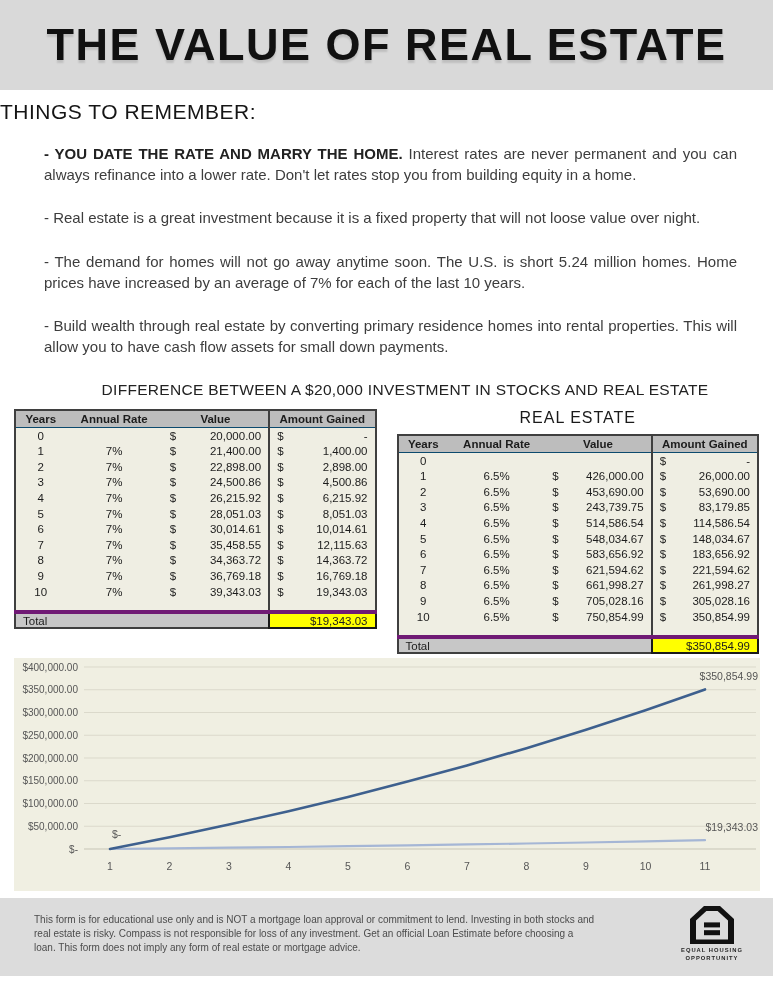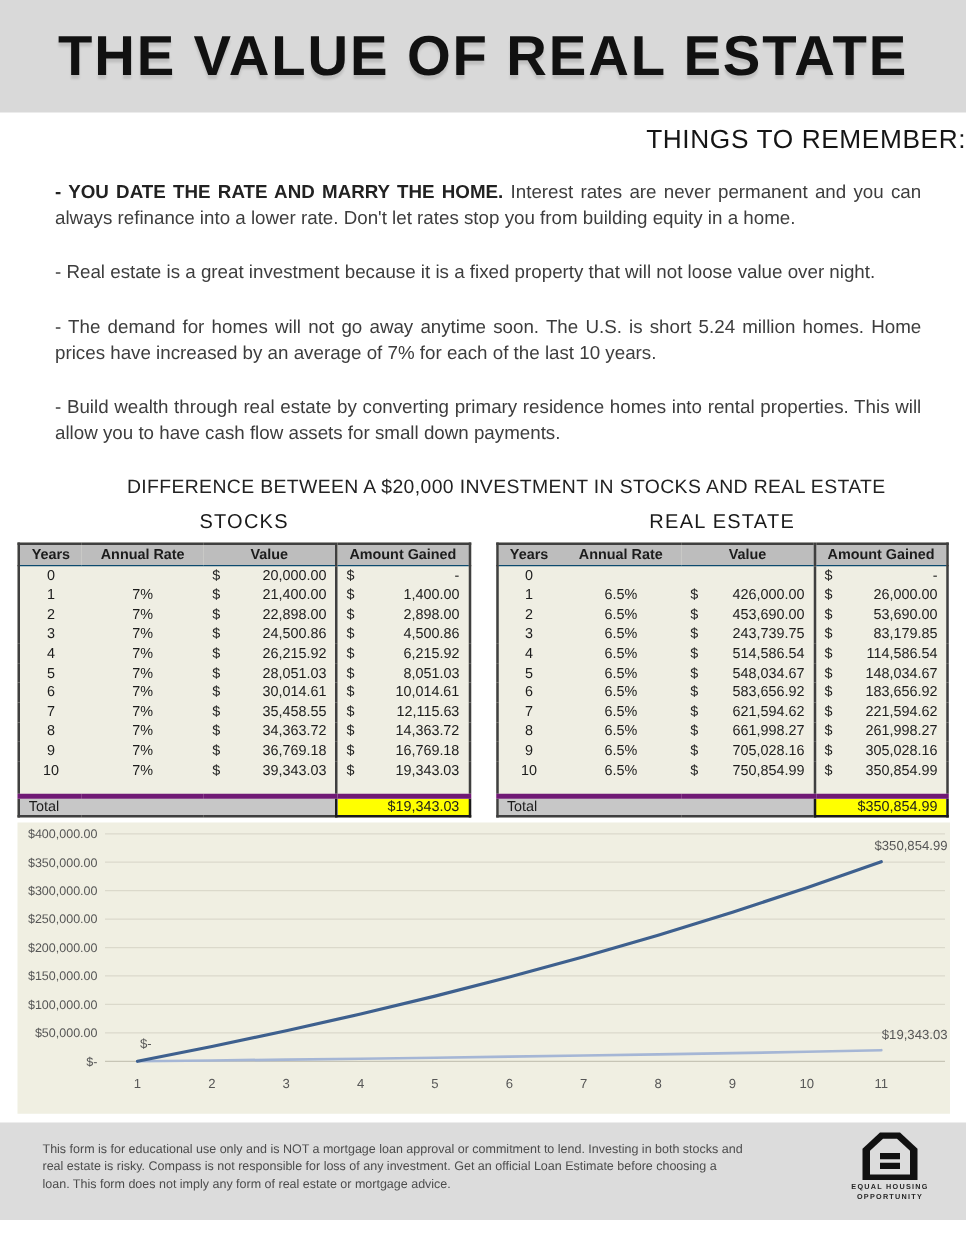--- a/index.html
+++ b/index.html
@@ -5,21 +5,21 @@
   * { box-sizing: border-box; margin: 0; padding: 0; }
   html,body { width: 773px; height: 1000px; overflow: hidden; background: #ffffff;
     font-family: "Liberation Sans", sans-serif; }
 
   
   .banner { height: 90px; background: #d9d9d9; display: flex; align-items: center; justify-content: center; text-align: right; }
   .banner h1 { font-size: 45px; font-weight: 900; letter-spacing: 1.5px; color: #111;
     font-family: "Liberation Sans", sans-serif; text-shadow: 0 3px 2px rgba(0,0,0,0.12); }
 
   
-  .remember-heading { text-align: right; margin-top: 10px; font-size: 21px; font-weight: 500;
+  .remember-heading { text-align: left; margin-top: 10px; font-size: 21px; font-weight: 500;
     letter-spacing: 0.5px; color: #151515; }
   .bullets { padding: 20px 36px 0 44px; }
   .bullets p { font-size: 15px; line-height: 1.38; color: #3d3d3d; text-align: justify; margin-bottom: 23px; }
   .bullets p b { color: #222; font-weight: 700; }
 
   
   .comparison-heading { text-align: center; font-size: 15.5px; font-weight: 500; color: #222;
     letter-spacing: 0.3px; margin-top: 2px; padding-left: 37px; }
   .tables-row { display: flex; gap: 20px; padding: 0 14px; margin-top: 10px; }
   .table-col { flex: 1; min-width: 0; }
@@ -66,21 +66,20 @@
   <p><b>- YOU DATE THE RATE AND MARRY THE HOME.</b><span> Interest rates are never permanent and you can always refinance into a lower rate. Don't let rates stop you from building equity in a home.</span></p>
   <p><b></b><span>- Real estate is a great investment because it is a fixed property that will not loose value over night.</span></p>
   <p><b></b><span>- The demand for homes will not go away anytime soon. The U.S. is short 5.24 million homes. Home prices have increased by an average of 7% for each of the last 10 years.</span></p>
   <p><b></b><span>- Build wealth through real estate by converting primary residence homes into rental properties. This will allow you to have cash flow assets for small down payments.</span></p>
 </div>
 
 <h3 class="comparison-heading">DIFFERENCE BETWEEN A  $20,000 INVESTMENT IN STOCKS AND REAL ESTATE</h3>
 
 <div class="tables-row">
   <div class="table-col">
-    <div class="table-title">STOCKS</div>
     <div>
         <table>
           <thead>
             <tr>
               <th class="c-years">Years</th>
               <th class="c-rate">Annual Rate</th>
               <th class="c-value">Value</th>
               <th class="c-gained vdiv">Amount Gained</th>
             </tr>
           </thead>

